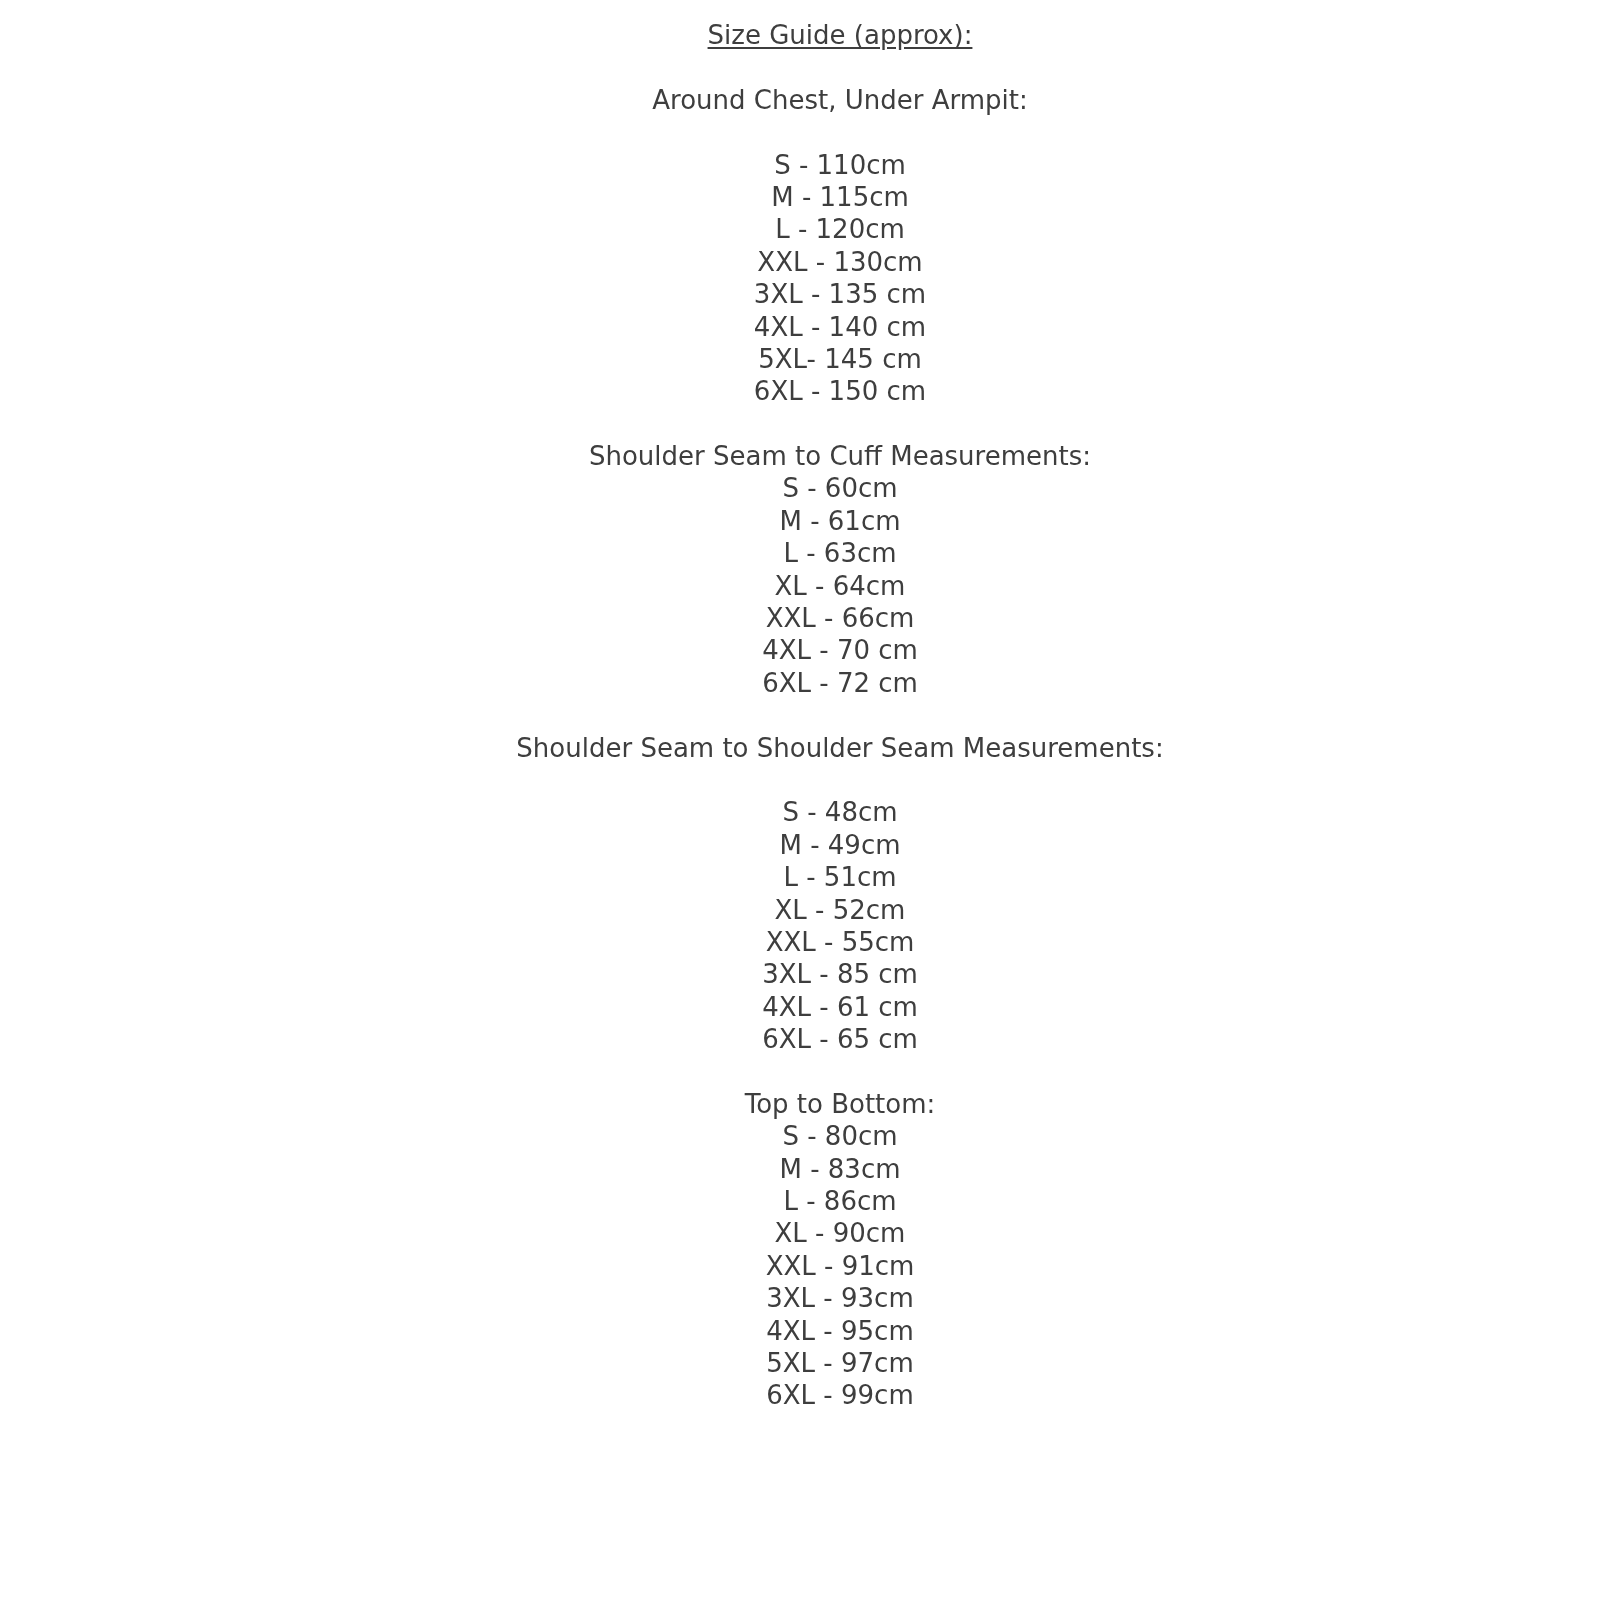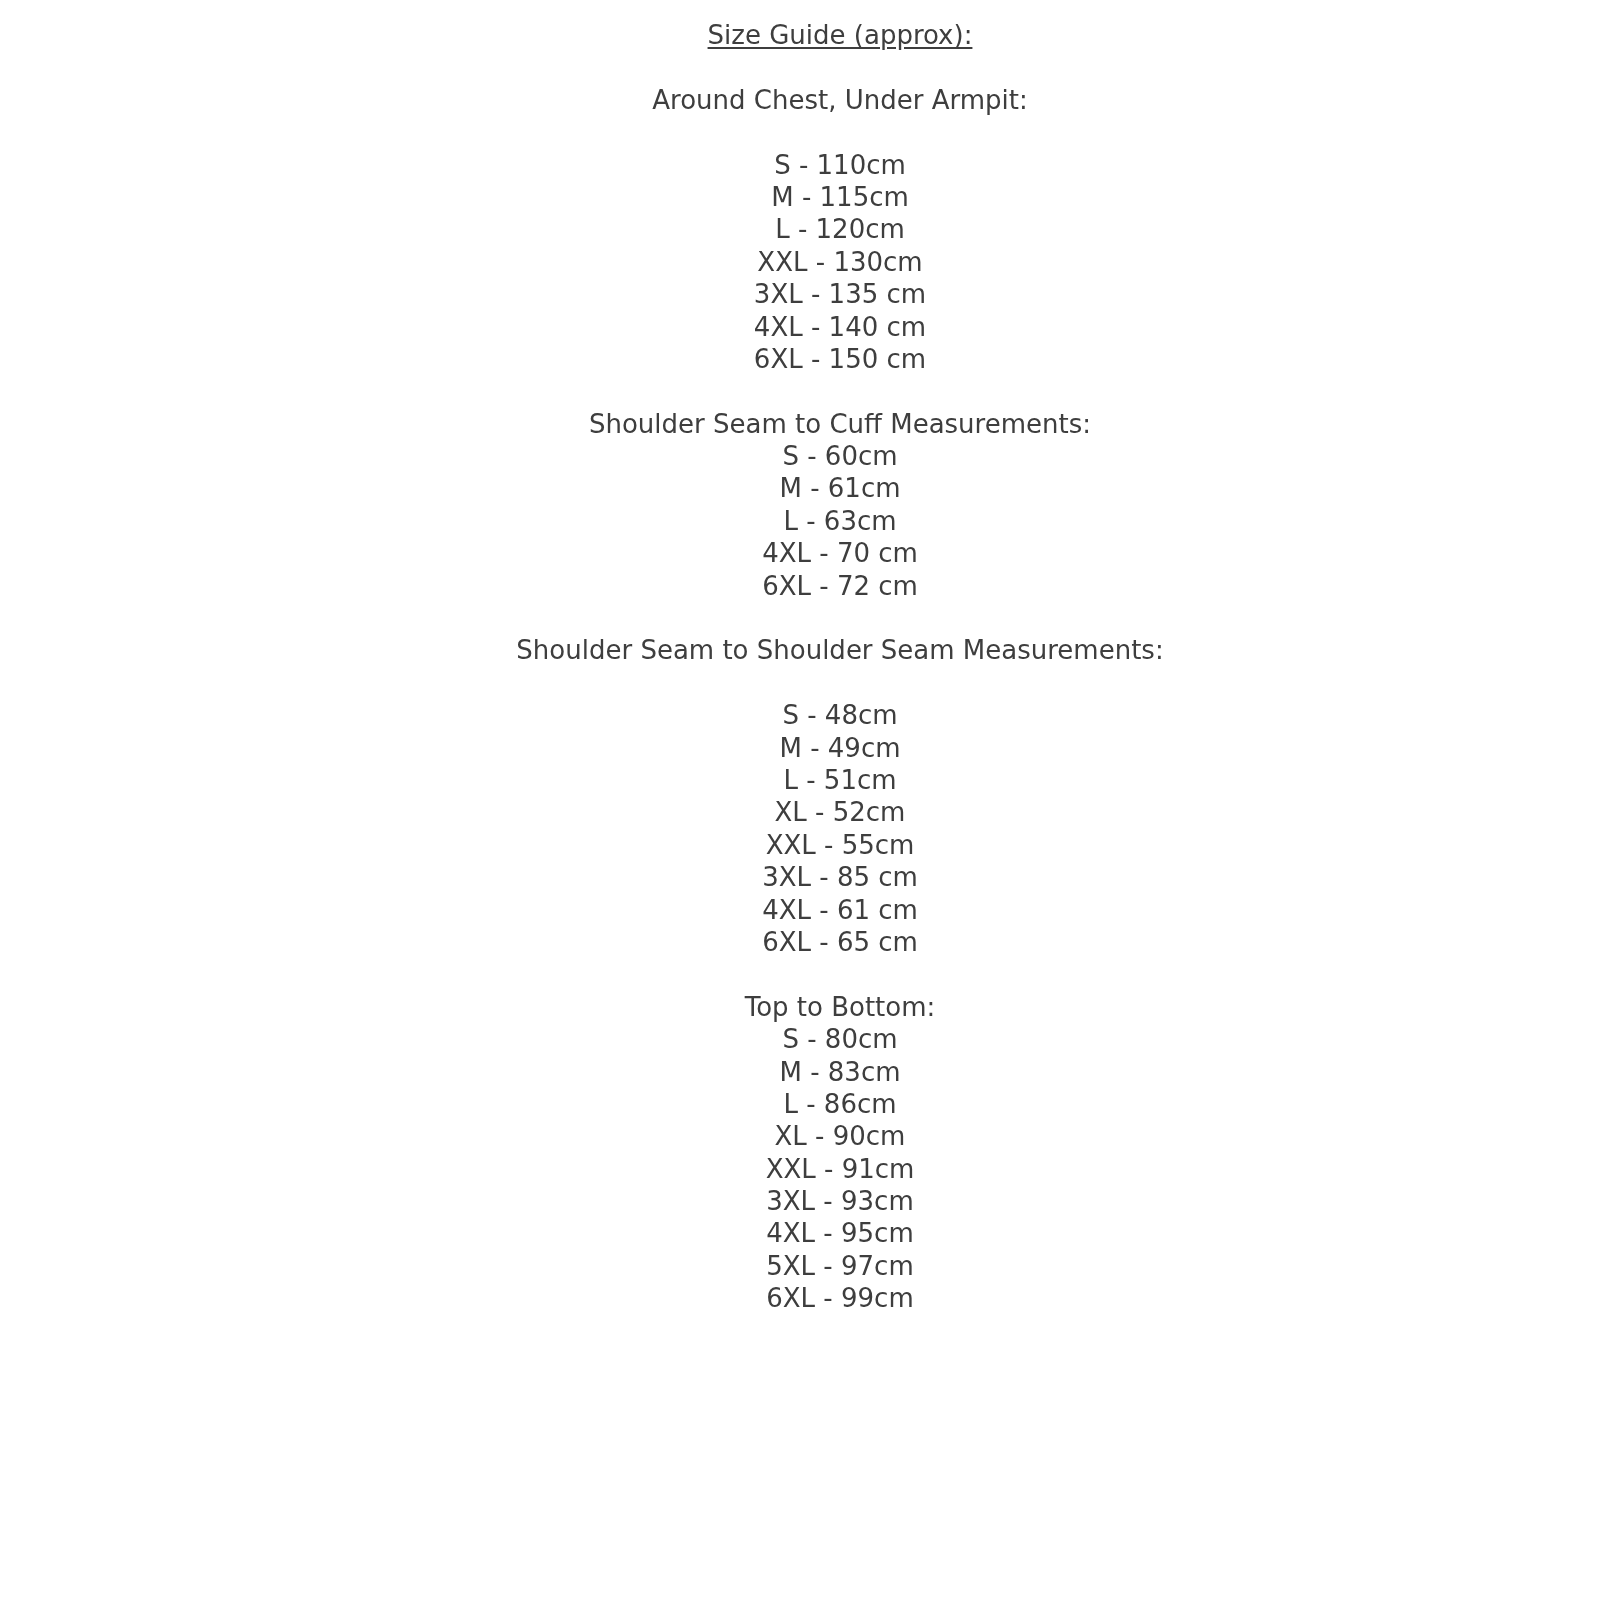--- a/index.html
+++ b/index.html
@@ -40,26 +40,29 @@
   <div id="sections-root">
       <div class="line blank"></div>
       <div class="line">Around Chest, Under Armpit:</div>
       <div class="line blank"></div>
       <div class="line">S - 110cm</div>
       <div class="line">M - 115cm</div>
       <div class="line">L - 120cm</div>
       <div class="line">XXL - 130cm</div>
       <div class="line">3XL - 135 cm</div>
       <div class="line">4XL - 140 cm</div>
+      <div class="line">5XL- 145 cm</div>
       <div class="line">6XL - 150 cm</div>
       <div class="line blank"></div>
       <div class="line">Shoulder Seam to Cuff Measurements:</div>
       <div class="line">S - 60cm</div>
       <div class="line">M - 61cm</div>
       <div class="line">L - 63cm</div>
+      <div class="line">XL - 64cm</div>
+      <div class="line">XXL - 66cm</div>
       <div class="line">4XL - 70 cm</div>
       <div class="line">6XL - 72 cm</div>
       <div class="line blank"></div>
       <div class="line">Shoulder Seam to Shoulder Seam Measurements:</div>
       <div class="line blank"></div>
       <div class="line">S - 48cm</div>
       <div class="line">M - 49cm</div>
       <div class="line">L - 51cm</div>
       <div class="line">XL - 52cm</div>
       <div class="line">XXL - 55cm</div>

